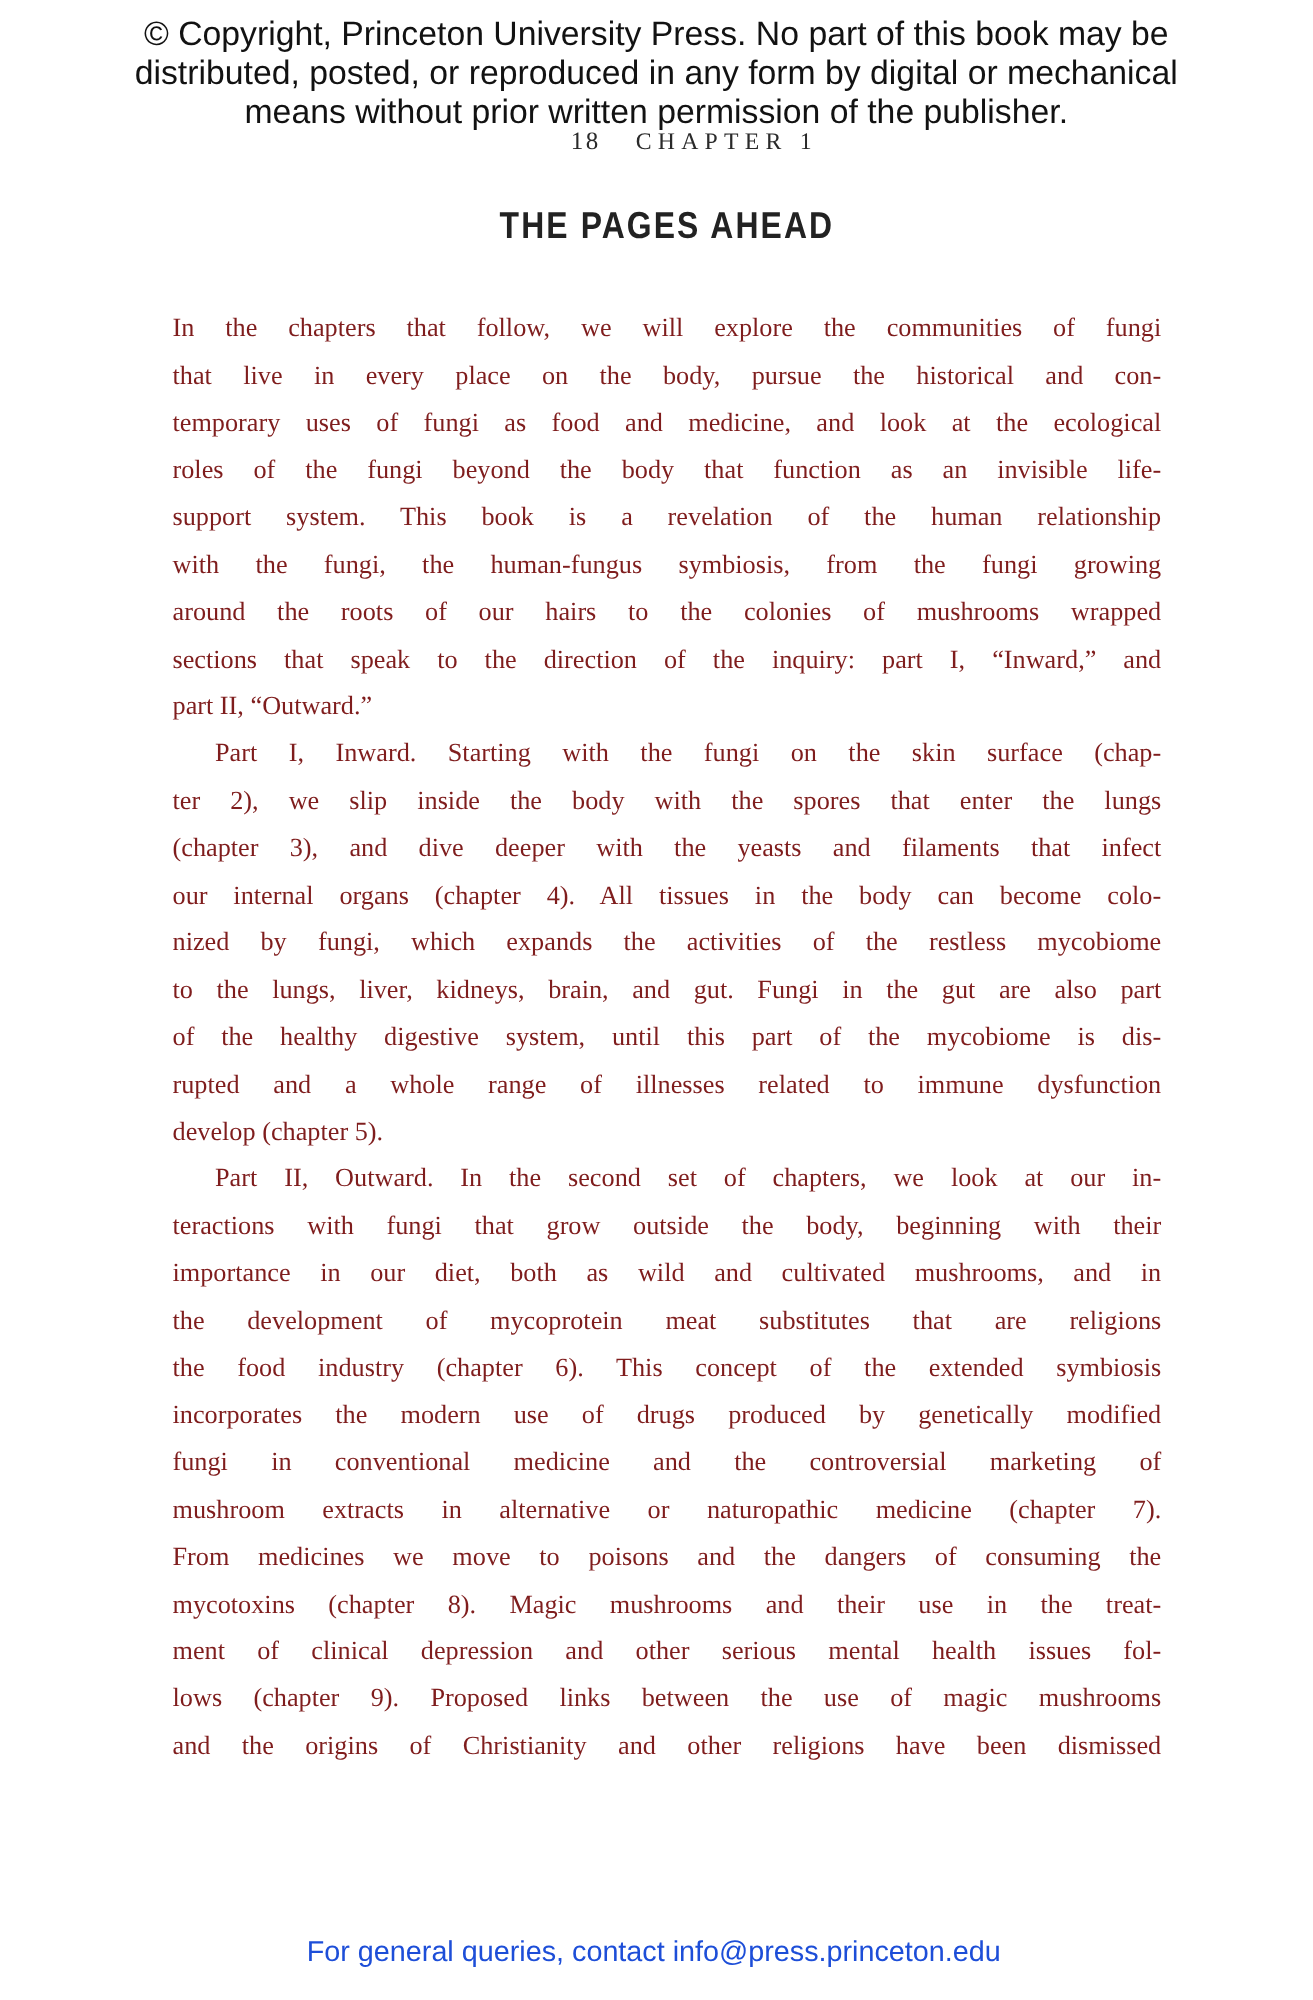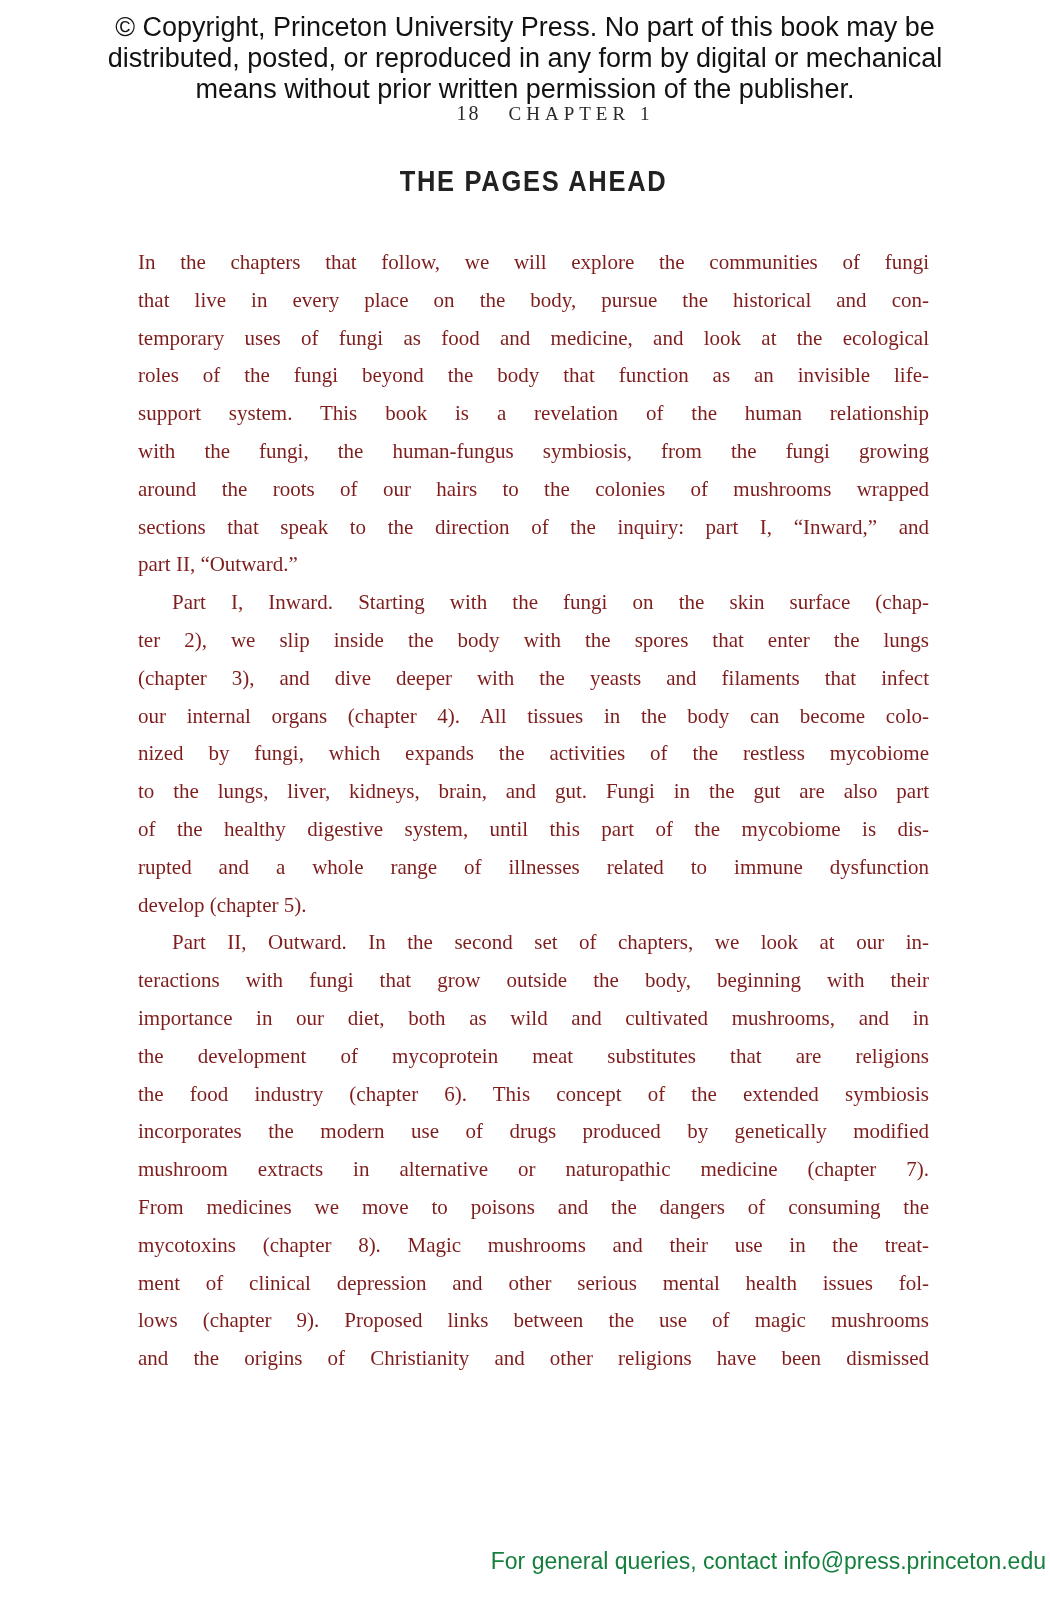--- a/index.html
+++ b/index.html
@@ -80,24 +80,24 @@
     text-align-last: left;
   }
   .body-text .line-indent {
     text-indent: 34px;
   }
   .page-footer {
     position: absolute;
     top: 1548px;
     left: 0;
     width: 1046px;
-    text-align: right;
+    text-align: center;
     font-family: "Liberation Sans", sans-serif;
     font-size: 23px;
-    color: #15803d;
+    color: #1d4ed8;
   }
 </style>
 </head>
 <body>
 
 <div class="page">
 
   <div class="copyright-notice">
     <div>© Copyright, Princeton University Press. No part of this book may be</div>
     <div>distributed, posted, or reproduced in any form by digital or mechanical</div>
@@ -135,20 +135,21 @@
         <div class="line">rupted and a whole range of illnesses related to immune dysfunction</div>
         <div class="line line-last">develop (chapter 5).</div>
       </div>
       <div>
         <div class="line line-indent">Part II, Outward. In the second set of chapters, we look at our in-</div>
         <div class="line">teractions with fungi that grow outside the body, beginning with their</div>
         <div class="line">importance in our diet, both as wild and cultivated mushrooms, and in</div>
         <div class="line">the development of mycoprotein meat substitutes that are religions</div>
         <div class="line">the food industry (chapter 6). This concept of the extended symbiosis</div>
         <div class="line">incorporates the modern use of drugs produced by genetically modified</div>
+        <div class="line">fungi in conventional medicine and the controversial marketing of</div>
         <div class="line">mushroom extracts in alternative or naturopathic medicine (chapter 7).</div>
         <div class="line">From medicines we move to poisons and the dangers of consuming the</div>
         <div class="line">mycotoxins (chapter 8). Magic mushrooms and their use in the treat-</div>
         <div class="line">ment of clinical depression and other serious mental health issues fol-</div>
         <div class="line">lows (chapter 9). Proposed links between the use of magic mushrooms</div>
         <div class="line">and the origins of Christianity and other religions have been dismissed</div>
       </div>
     </div>
 
   <div class="page-footer">For general queries, contact info@press.princeton.edu</div>

